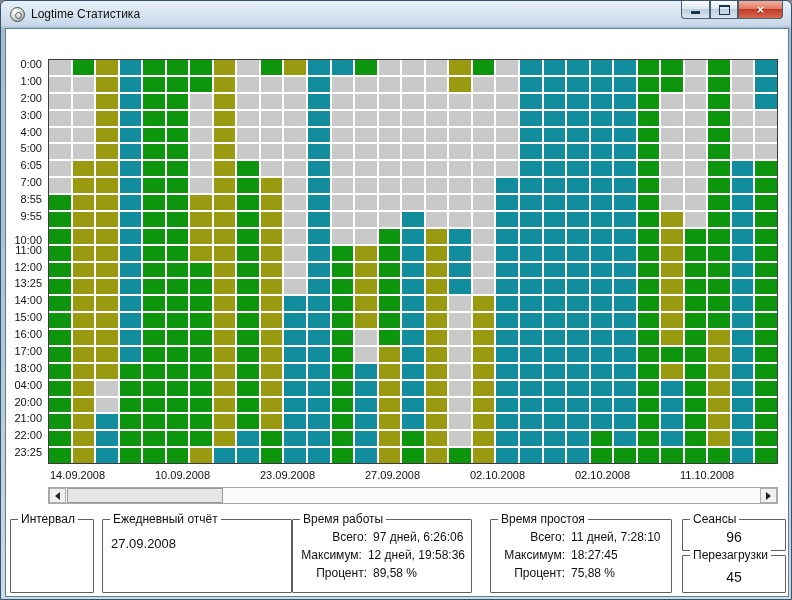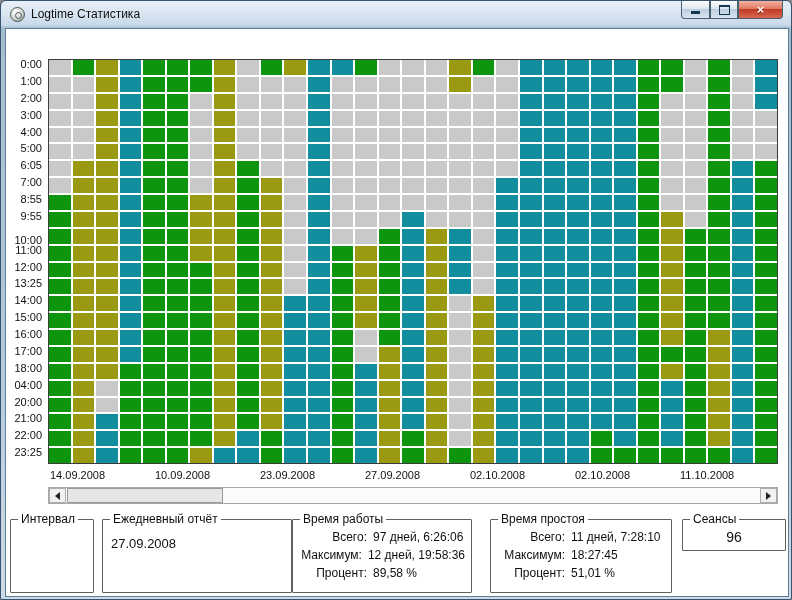--- a/index.html
+++ b/index.html
@@ -904,24 +904,28 @@
           <div class="stat-row">
             <span class="stat-label">Всего:</span>
             <span class="stat-value">11 дней, 7:28:10</span>
           </div>
           <div class="stat-row">
             <span class="stat-label">Максимум:</span>
             <span class="stat-value">18:27:45</span>
           </div>
           <div class="stat-row">
             <span class="stat-label">Процент:</span>
-            <span class="stat-value">51,01 %</span>
+            <span class="stat-value">75,88 %</span>
           </div>
         </div>
     </div>
 
     <div class="gbox" style="left:676px;top:490px;width:104px;height:32px;">
       <span class="gbox-title">Сеансы</span>
       <span class="center-value" style="top:9px;">96</span>
     </div>
 
+    <div class="gbox" style="left:676px;top:526px;width:104px;height:38px;">
+      <span class="gbox-title">Перезагрузки</span>
+      <span class="center-value" style="top:13px;">45</span>
+    </div>
   </div>
 </div>
 
 </body></html>

